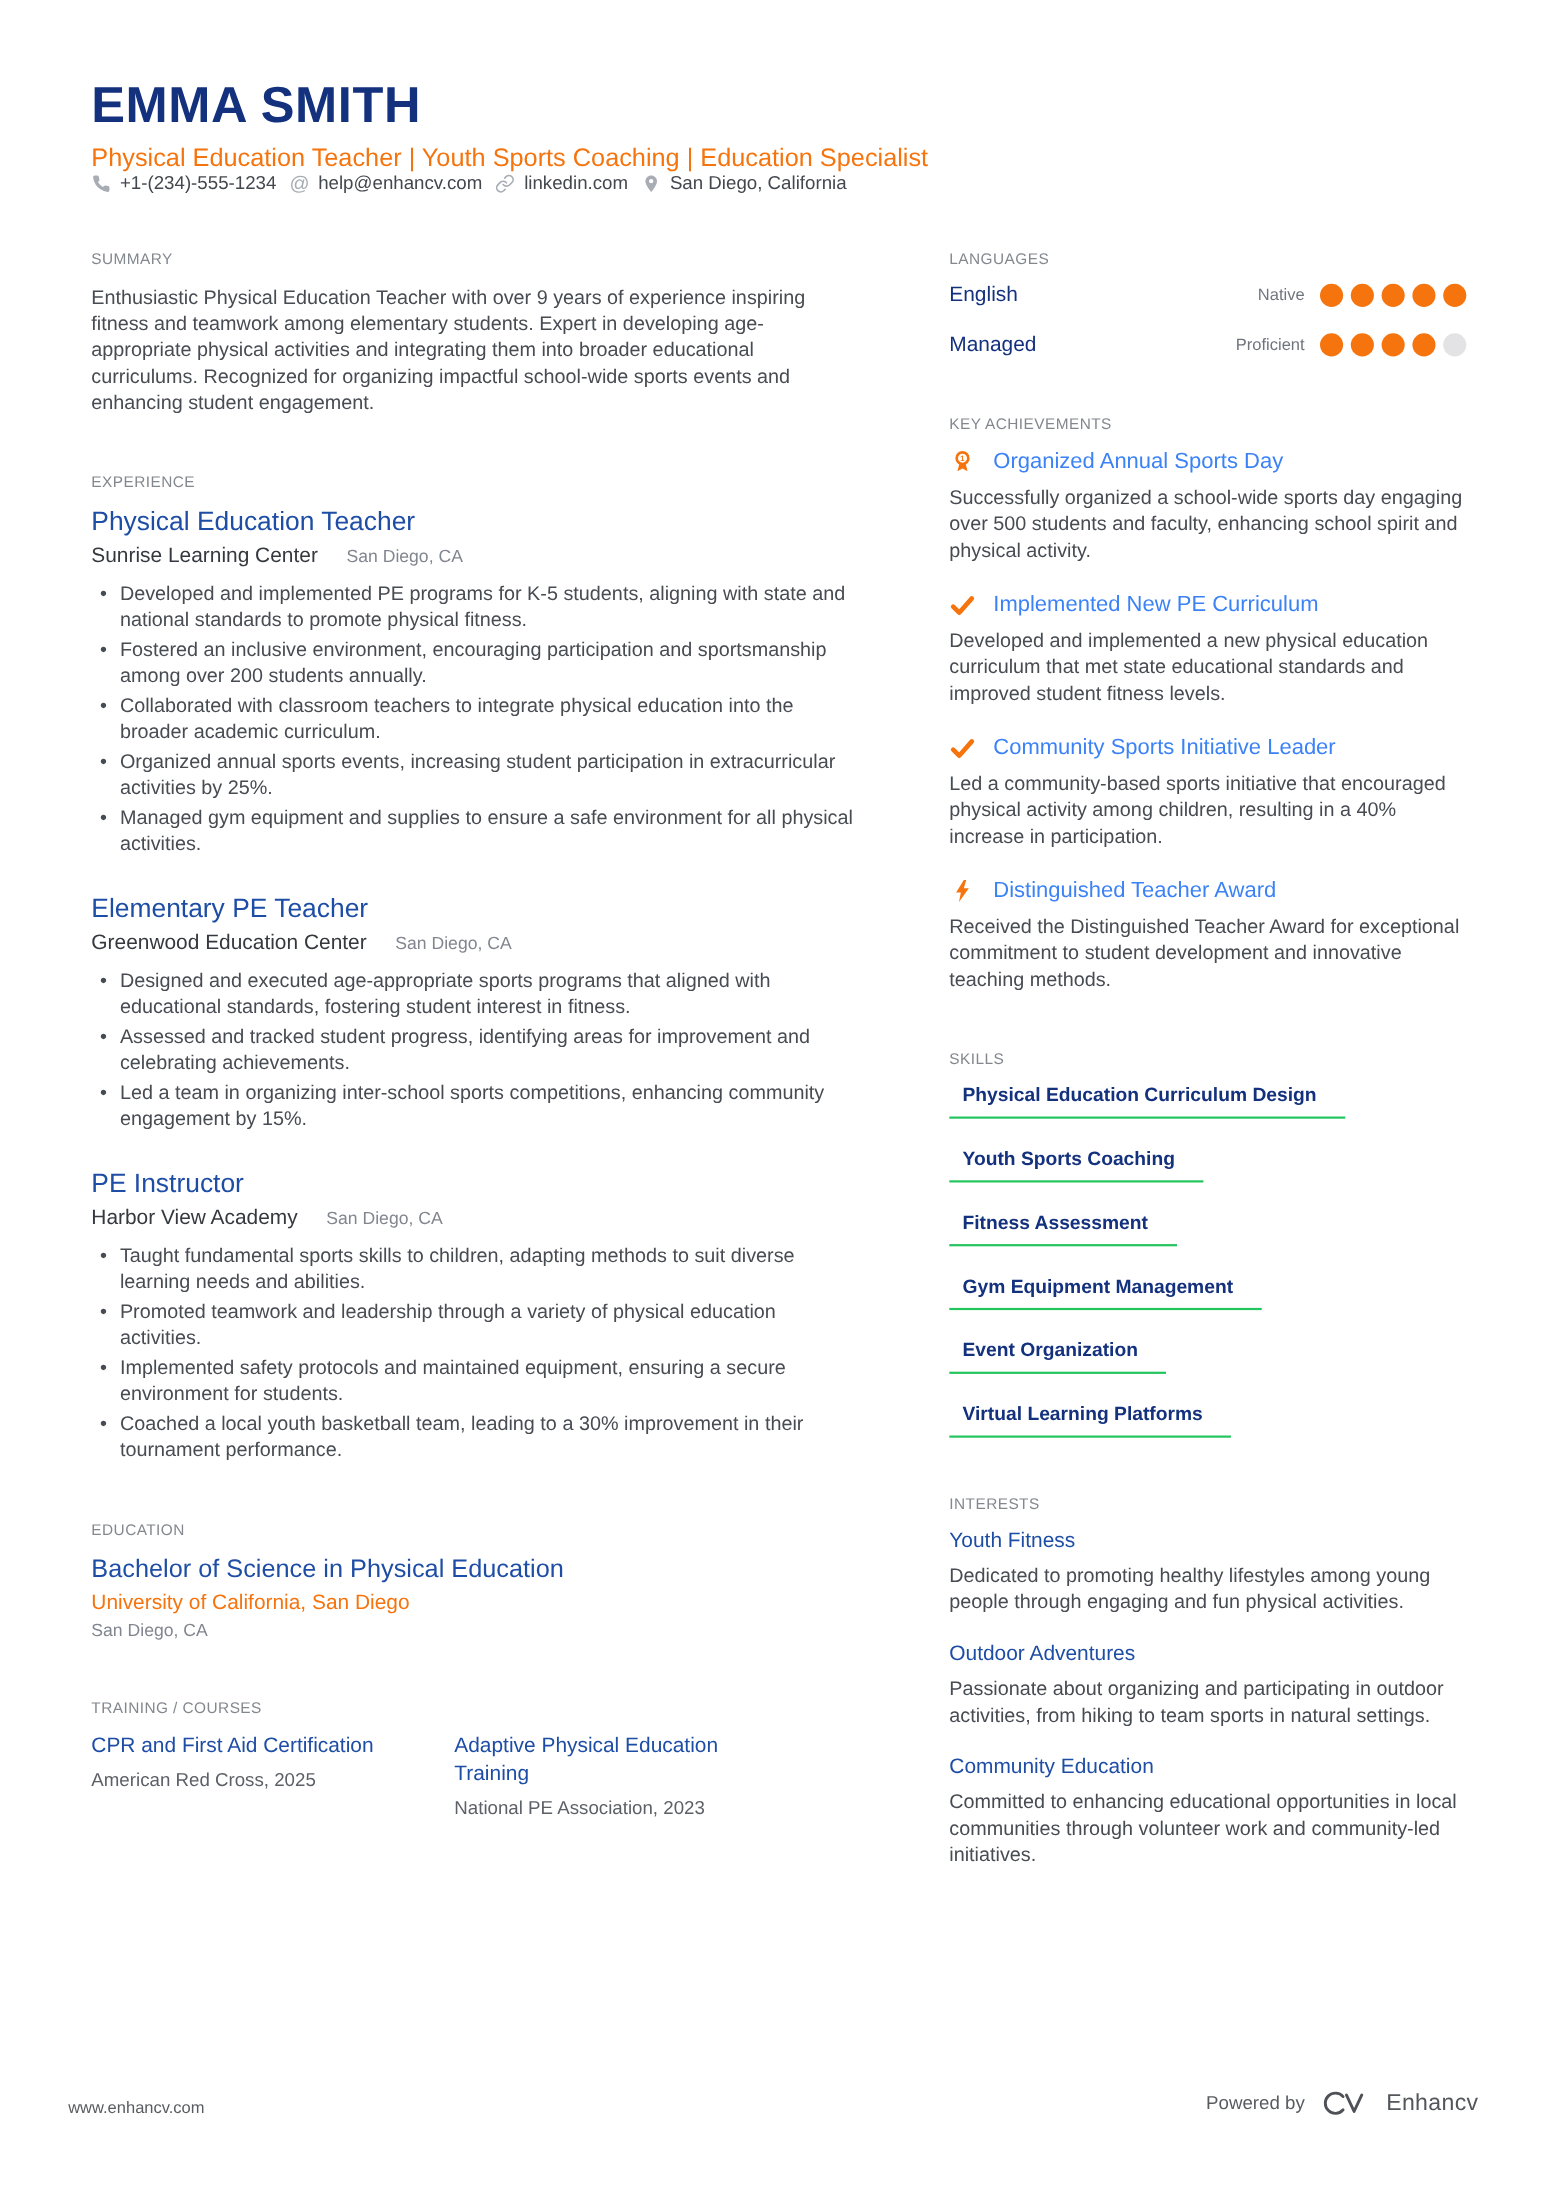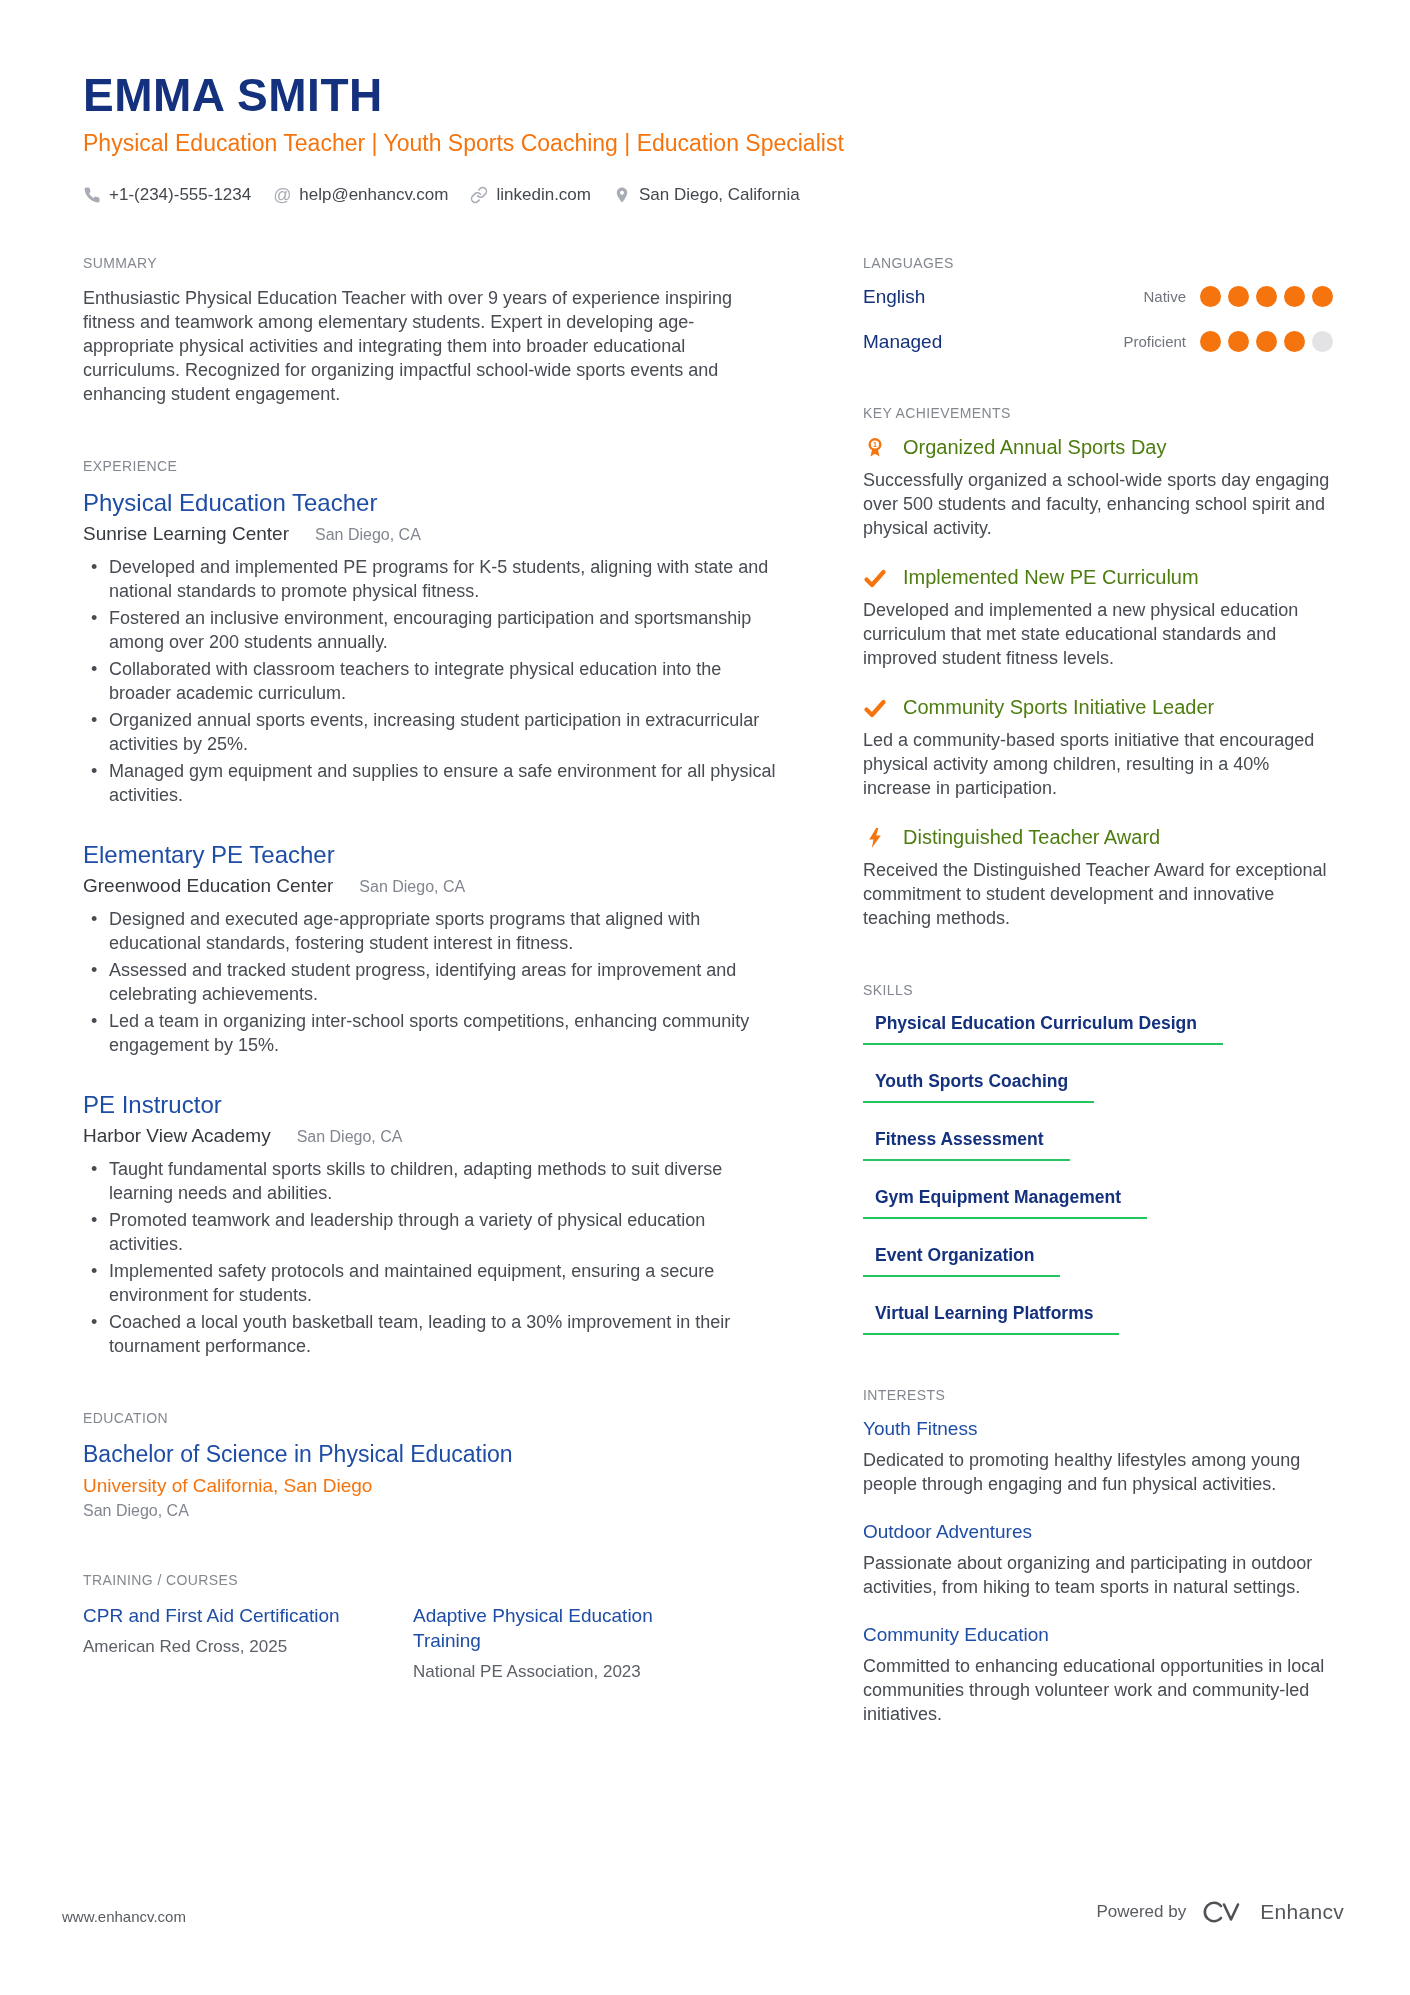--- a/index.html
+++ b/index.html
@@ -16,22 +16,22 @@
   
   .name {
     font-size: 46px; font-weight: 600; color: #14317e;
     letter-spacing: 0.5px; line-height: 1.1;
   }
   .headline {
     margin-top: 9px;
     font-size: 23px; font-weight: 500; color: #f5740e;
   }
   .contact-row {
-    margin-top: 28px;
-    display: flex; align-items: center; gap: 22px;
+    margin-top: 0;
+    display: flex; align-items: center; gap: 12px;
     font-size: 17px; color: #43474e;
   }
   .contact-item { display: flex; align-items: center; gap: 8px; }
   .cicon { width: 18px; height: 18px; flex: 0 0 auto; }
   .cicon svg { width: 18px; height: 18px; display: block; }
   .at-glyph { font-size: 18px; color: #a8adb5; line-height: 18px; }
 
   
   .columns { display: flex; margin-top: 50px; }
   .col-left  { width: 700px; flex: 0 0 auto; }
@@ -79,21 +79,21 @@
   .lang-level { font-size: 15px; color: #6f747d; margin-right: 14px; }
   .dots { display: flex; gap: 7px; }
   .dot { width: 21px; height: 21px; border-radius: 50%; background: #e3e3e5; }
   .dot.filled { background: #f5740e; }
 
   
   .ach-item { margin-bottom: 26px; }
   .ach-head { display: flex; align-items: center; gap: 16px; margin-bottom: 8px; }
   .ach-icon { width: 24px; height: 24px; flex: 0 0 auto; }
   .ach-icon svg { width: 24px; height: 24px; display: block; }
-  .ach-title { font-size: 20px; font-weight: 500; color: #4d7c0f; }
+  .ach-title { font-size: 20px; font-weight: 500; color: #3b82f6; }
   .ach-text { font-size: 18px; line-height: 24px; color: #474b52; }
 
   .int-item { margin-bottom: 25px; }
   .int-title { font-size: 19px; font-weight: 500; color: #1e4da5; margin-bottom: 8px; }
 
   
   .skill {
     display: table; 
     font-size: 17.5px; font-weight: 700; color: #14317e;
     padding: 0 26px 9px 12px;

